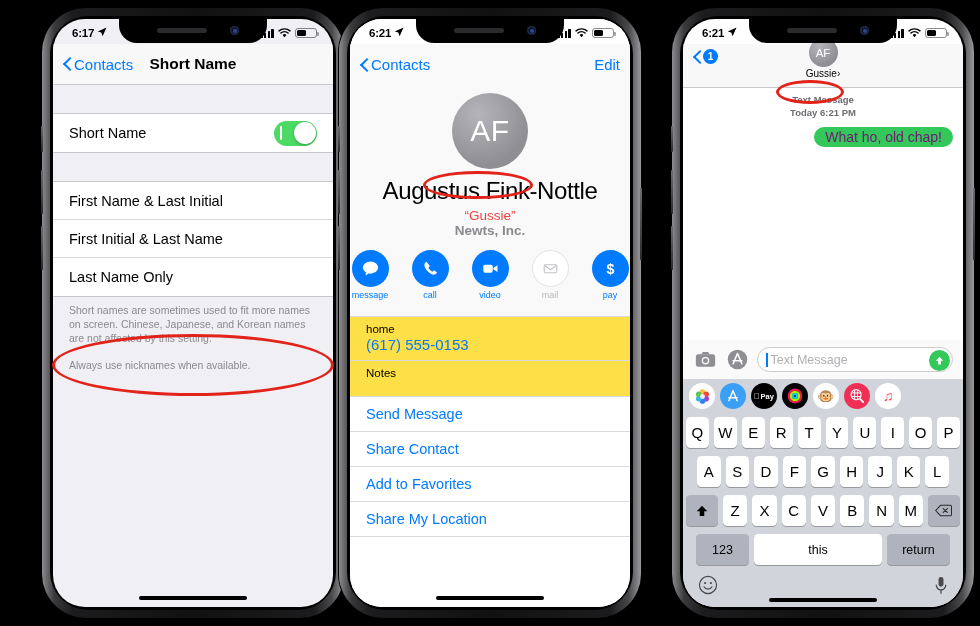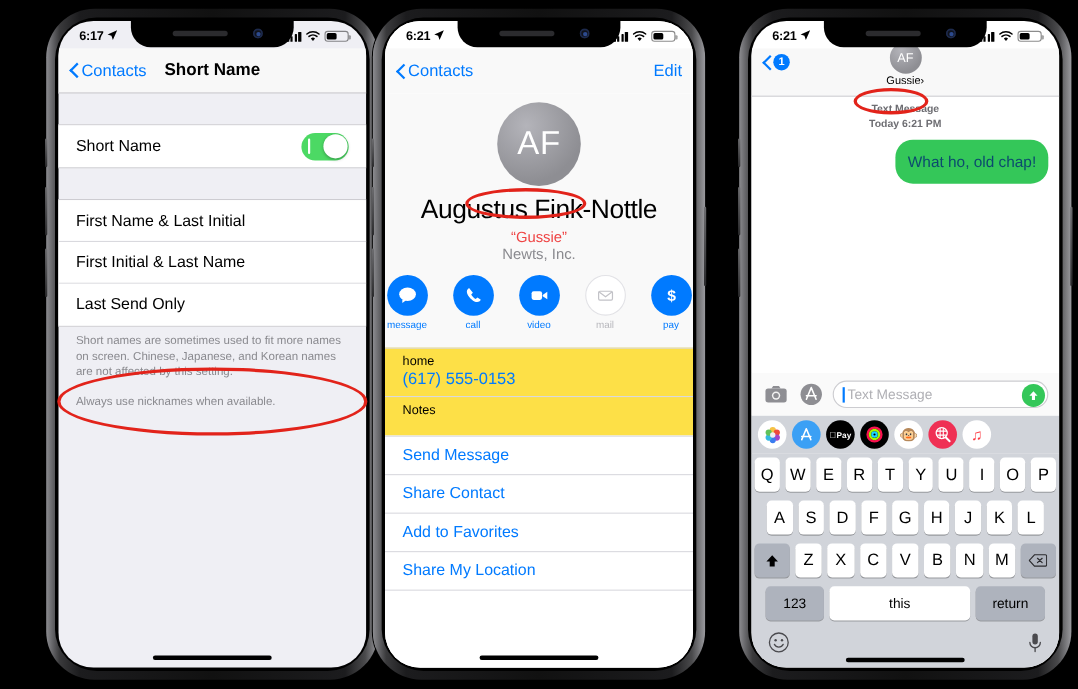--- a/index.html
+++ b/index.html
@@ -101,21 +101,21 @@
   .footnote{ padding: 7px 16px 6px; font-size:10.5px; color:#8a8a8f; line-height:1.33;}
 
   
   .s2 { background:#fff; height:100%; display:flex; flex-direction:column; overflow:hidden;}
   .card-head { background:#f9f9f9; padding: 4px 0 12px; text-align:center;}
   .avatar { width:76px; height:76px; border-radius:50%; margin: 4px auto 8px;
     background: radial-gradient(circle at 35% 28%, #b4b4ba 0%, #8e8e93 70%);
     color:#fff; font-size:30px; display:flex; align-items:center; justify-content:center; letter-spacing:0.5px;}
   .full-name{ font-size:24px; color:#000; letter-spacing:-0.4px;}
   .nickname{ font-size:13.5px; color:#ef4444; margin-top:3px;}
-  .company{ font-size:13.5px; color:#8a8a8f; margin-top:0px;}
+  .company{ font-size:13.5px; color:#8a8a8f; margin-top:0px;font-weight:bold;}
   .actions{ display:flex; justify-content:center; gap:20px; padding: 12px 0 4px;}
   .action{ width:42px; text-align:center; cursor:pointer;}
   .action .ic{ width:37px;height:37px;border-radius:50%; background:#007aff; margin:0 auto 3px;
     display:flex;align-items:center;justify-content:center;}
   .action.dim .ic{ background:#fff; border:1px solid #e2e2e6;}
   .action .lbl{ font-size:9px; color:#007aff;}
   .action.dim .lbl{ color:#b8b8bd;}
 
   .c-sec { border-top:0.5px solid #d9d9de; padding: 6px 16px 7px; background:#fde047;}
   .c-label{ font-size:11.5px; color:#000;}
@@ -131,21 +131,21 @@
     display:flex;align-items:center;justify-content:center; font-weight:bold;}
   .msg-contact{ position:absolute; left:0; right:0; top:-6px; text-align:center;}
   .msg-av{ width:29px;height:29px;border-radius:50%; margin:0 auto;
     background: radial-gradient(circle at 35% 28%, #b4b4ba 0%, #8e8e93 70%);
     color:#fff; font-size:11.5px; display:flex;align-items:center;justify-content:center;}
   .msg-name{ font-size:10px; color:#000; margin-top:1px;}
   .thread{ flex:1; background:#fff; padding: 6px 10px 0; position:relative;}
   .ts{ text-align:center; font-size:9.5px; color:#8a8a8f; line-height:1.32; margin-bottom:8px;}
   .ts b{ font-weight:bold; color:#6d6d72;}
   .bubble-row{ display:flex; justify-content:flex-end;}
-  .bubble{ background:#34c759; color:#0c4a6e; font-size:14px; padding:12px 11px; border-radius:16px;
+  .bubble{ background:#34c759; color:#701a75; font-size:14px; padding:2px 11px; border-radius:16px;
     max-width:72%; position:relative;}
   .bubble::after{ content:""; position:absolute; right:-4px; bottom:0; width:12px;height:14px;
     background:#34c759; border-bottom-left-radius:14px; z-index:-1;}
 
   .composer{ display:flex; align-items:center; gap:8px; padding: 7px 10px; background:#fafafa;}
   .c-icon{ width:24px;height:24px; display:flex;align-items:center;justify-content:center; cursor:pointer;}
   .c-field{ flex:1; height:25px; border:1px solid #ccccd0; border-radius:14px; background:#fff;
     display:flex; align-items:center; padding: 0 8px; position:relative;}
   .caret{ width:1.5px; height:14px; background:#007aff; margin-right:3px;}
   .c-ph{ font-size:12.5px; color:#b0b0b5;}
@@ -241,21 +241,21 @@
         <div class="grp-gap"></div>
 
         <div class="grp">
           <div class="row">
             <span>First Name &amp; Last Initial</span>
           </div>
           <div class="row">
             <span>First Initial &amp; Last Name</span>
           </div>
           <div class="row">
-            <span>Last Send Only</span>
+            <span>Last Name Only</span>
           </div>
         </div>
 
         <div class="footnote">Short names are sometimes used to fit more names on screen. Chinese, Japanese, and Korean names are not affected by this setting.</div>
 
 
         <div class="footnote">Always use nicknames when available.</div>
 
         <div class="home-ind"></div>
       </div>

